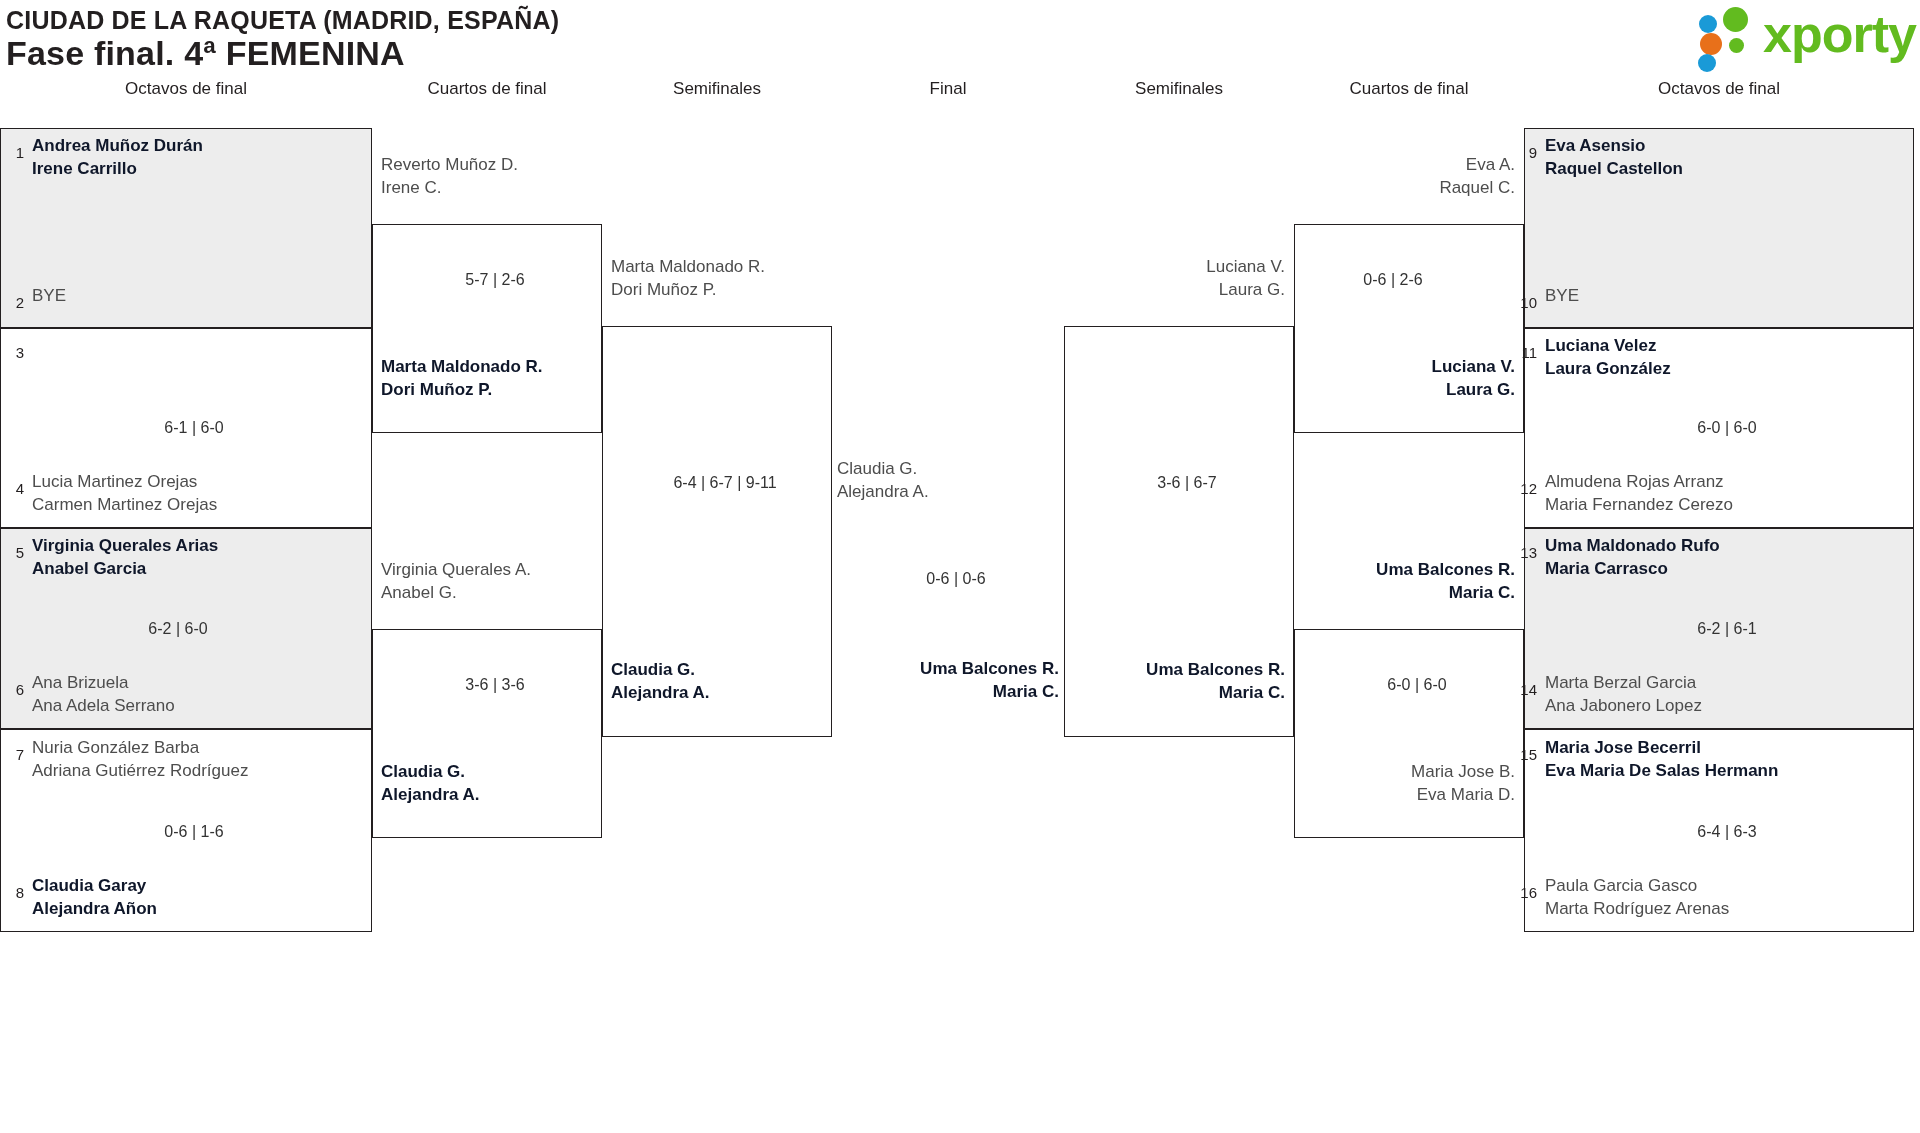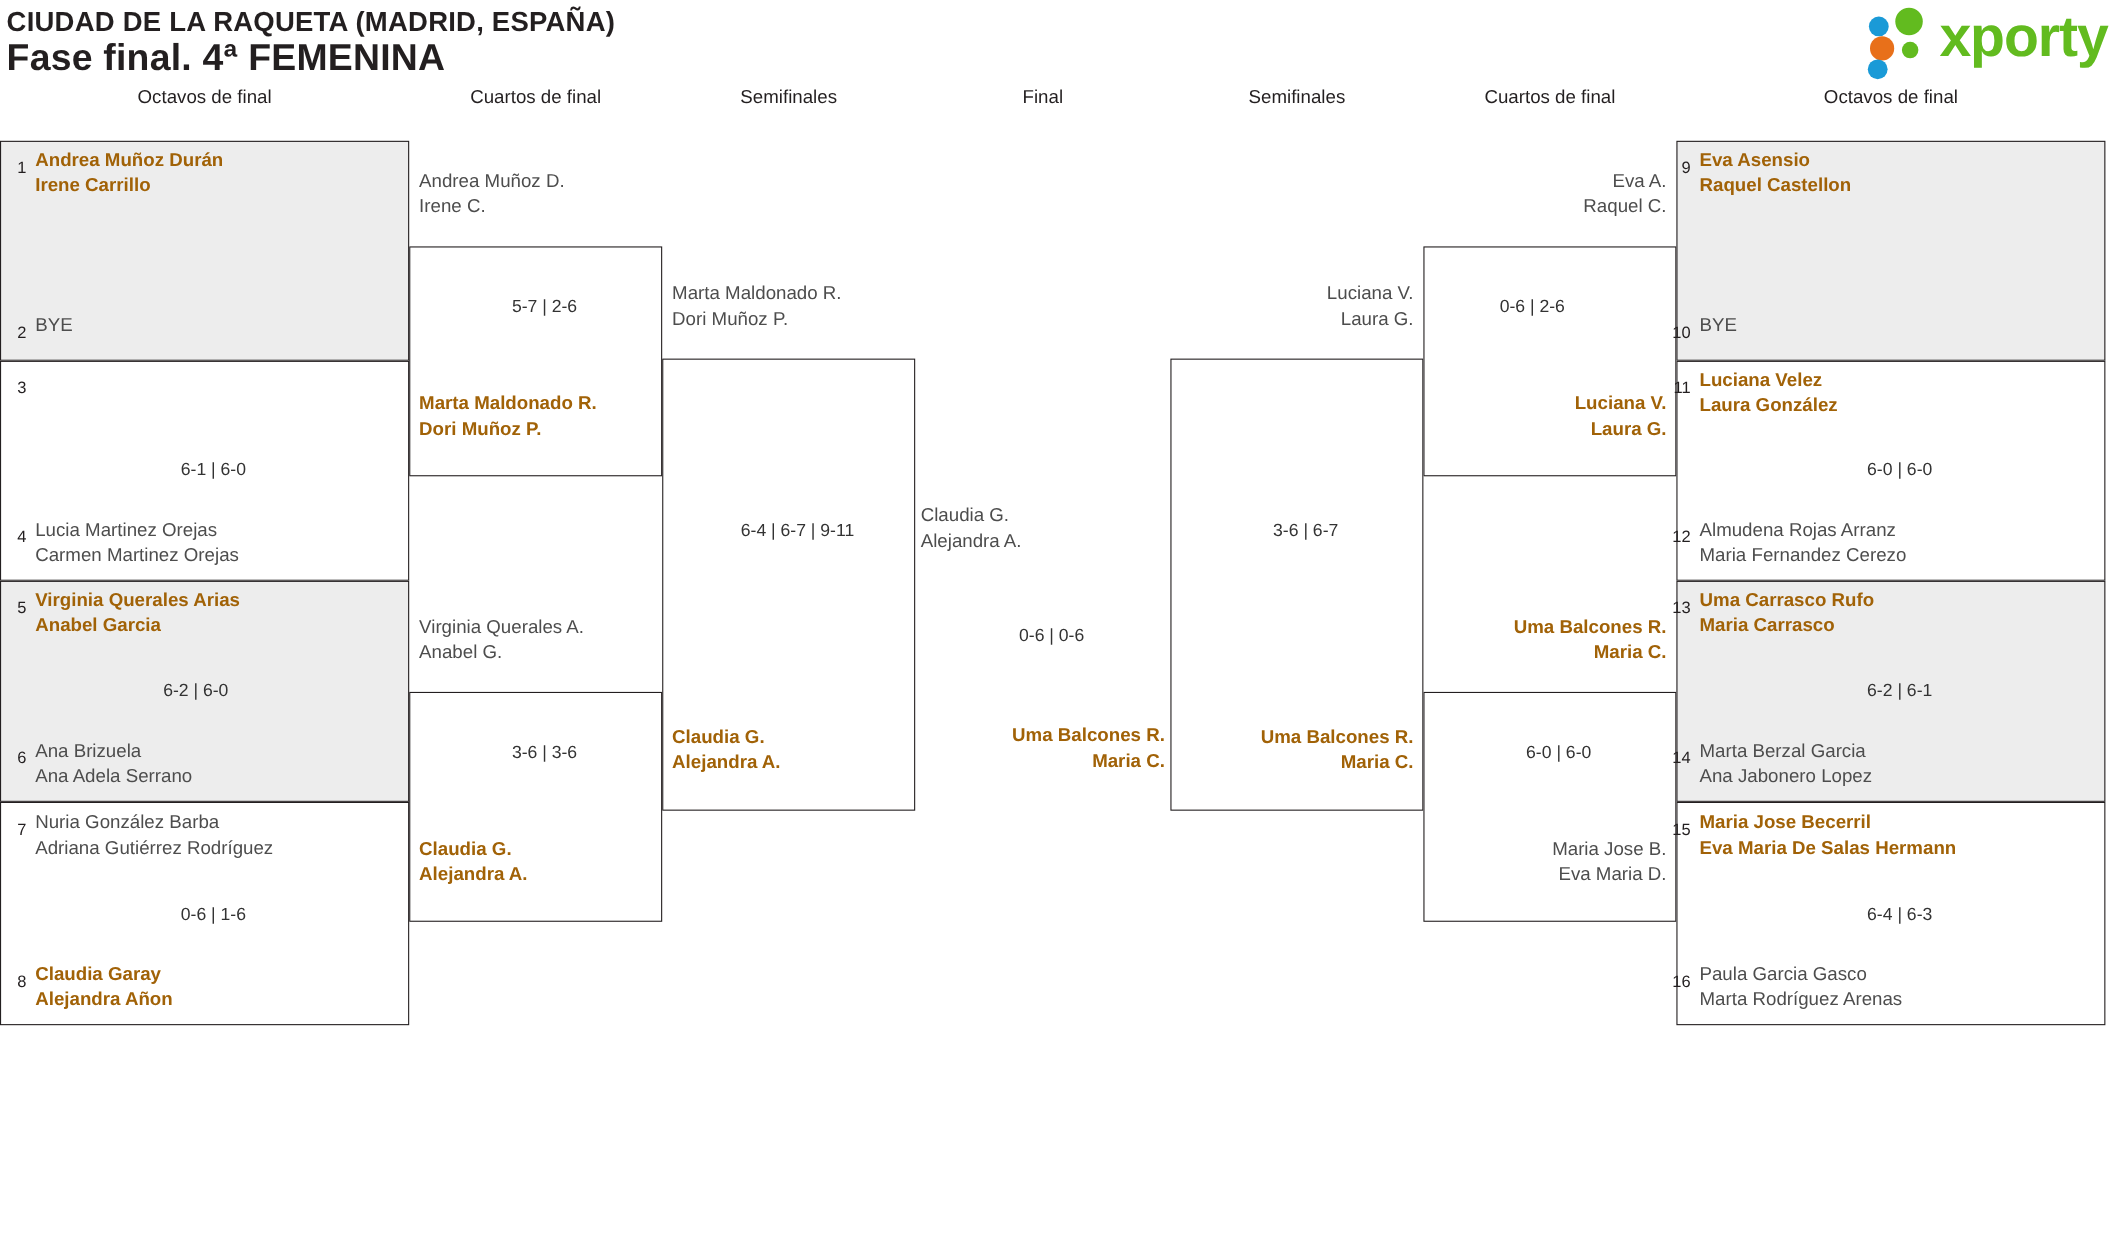--- a/index.html
+++ b/index.html
@@ -39,21 +39,21 @@
   .plain { background: #ffffff; }
 
   
   .seed { position: absolute; display: flex; align-items: flex-start; }
   .seed-num {
     font-size: 15px; color: #231f20; width: 24px; text-align: right;
     flex: 0 0 24px; line-height: 20px; padding-top: 9px;
   }
   .seed-names { margin-left: 8px; line-height: 23px; }
   .nm { font-size: 17px; white-space: nowrap; }
-  .win { font-weight: bold; color: #a16207; }
+  .win { font-weight: bold; color: #0f172a; }
   .lose { font-weight: normal; color: #4d4d4d; }
 
   
   .score {
     position: absolute; font-size: 16px; color: #333; text-align: center;
     white-space: nowrap; line-height: 20px; padding-left: 16px;
   }
 
   
   .pair { position: absolute; line-height: 23px; white-space: nowrap; }
@@ -145,21 +145,21 @@
   <div class="score" style="left:0px; top:822px; width:372px;">0-6 | 1-6</div>
   <div class="seed" style="left:0px; top:874px; width:372px;">
     <span class="seed-num">8</span>
     <span class="seed-names">
       <div class="nm win">Claudia Garay</div>
       <div class="nm win">Alejandra Añon</div>
     </span>
   </div>
 
   <div class="pair" style="left:381px; top:153px;">
-    <div class="nm lose">Andrea Muñoz D.</div>
+    <div class="nm lose">Reverto Muñoz D.</div>
     <div class="nm lose">Irene C.</div>
   </div>
 
   <div class="bx plain" style="left:372px; top:224px; width:230px; height:209px;"></div>
   <div class="score" style="left:372px; top:270px; width:230px;">5-7 | 2-6</div>
   <div class="pair" style="left:381px; top:355px;">
     <div class="nm win">Marta Maldonado R.</div>
     <div class="nm win">Dori Muñoz P.</div>
   </div>
 
@@ -257,21 +257,21 @@
     <span class="seed-names">
       <div class="nm lose">Almudena Rojas Arranz</div>
       <div class="nm lose">Maria Fernandez Cerezo</div>
     </span>
   </div>
 
   <div class="bx shaded" style="left:1524px; top:528px; width:390px; height:201px;"></div>
   <div class="seed" style="left:1513px; top:534px; width:390px;">
     <span class="seed-num">13</span>
     <span class="seed-names">
-      <div class="nm win">Uma Carrasco Rufo</div>
+      <div class="nm win">Uma Maldonado Rufo</div>
       <div class="nm win">Maria Carrasco</div>
     </span>
   </div>
   <div class="score" style="left:1524px; top:619px; width:390px;">6-2 | 6-1</div>
   <div class="seed" style="left:1513px; top:671px; width:390px;">
     <span class="seed-num">14</span>
     <span class="seed-names">
       <div class="nm lose">Marta Berzal Garcia</div>
       <div class="nm lose">Ana Jabonero Lopez</div>
     </span>

